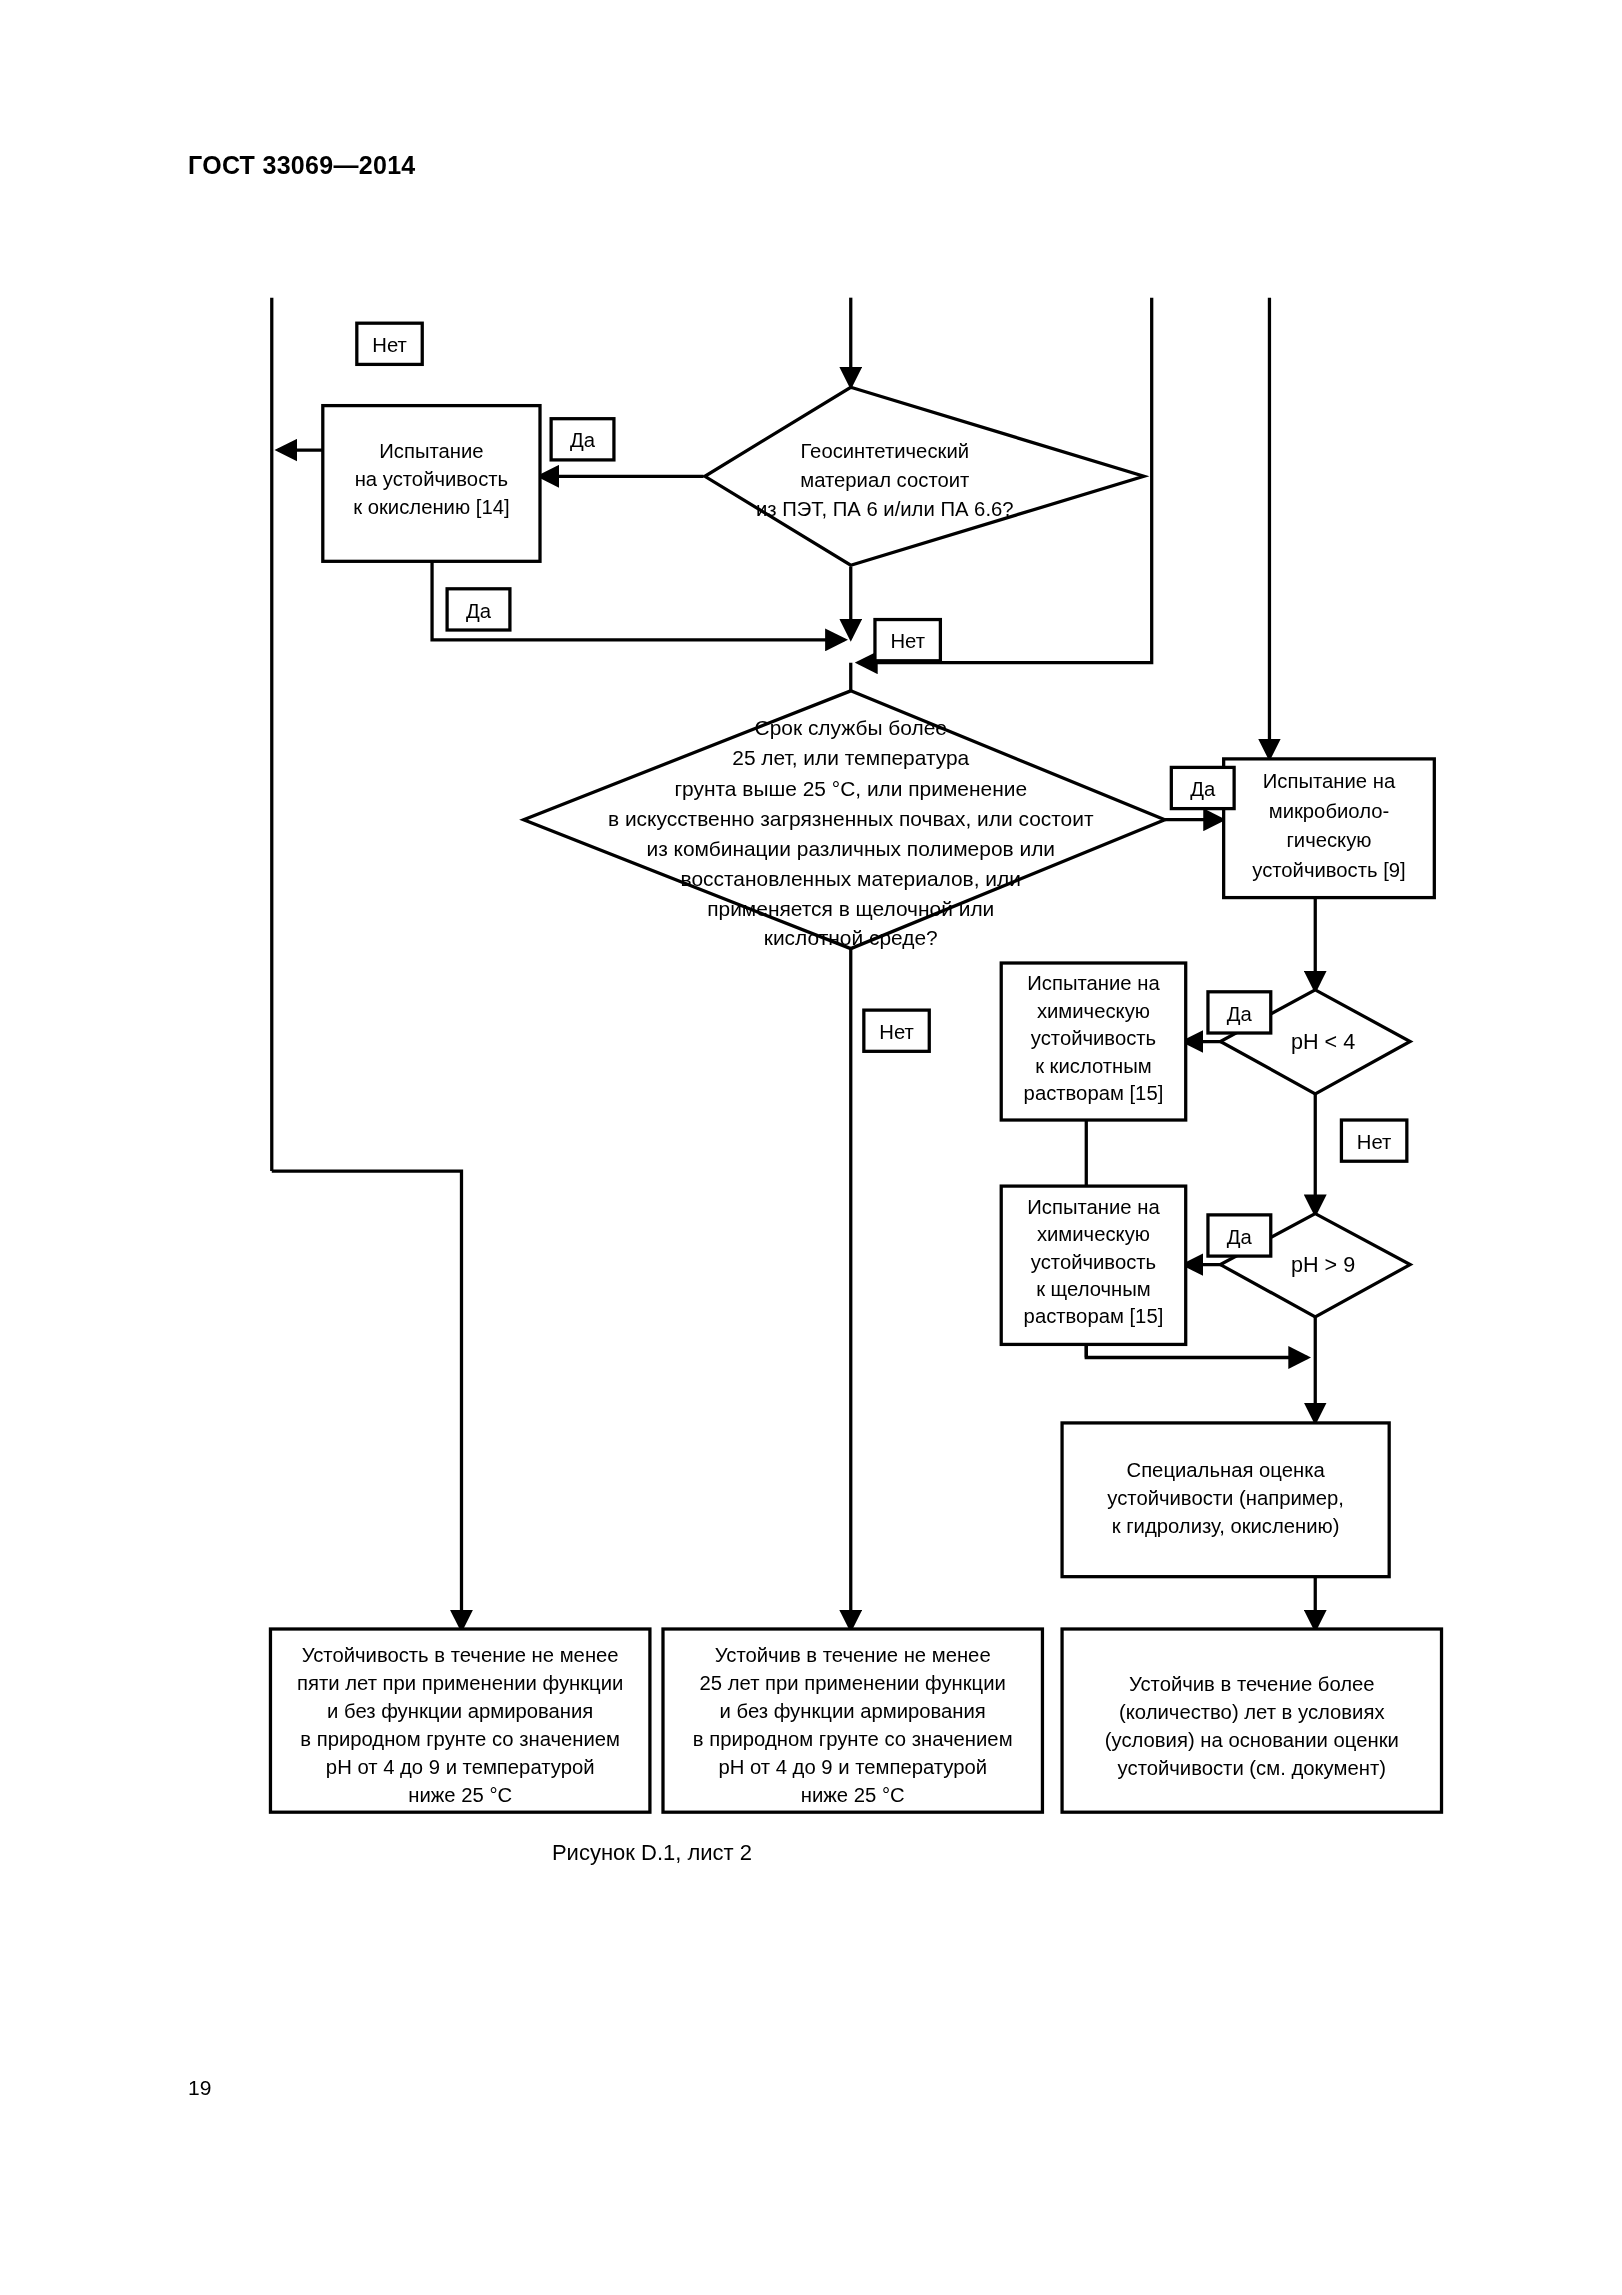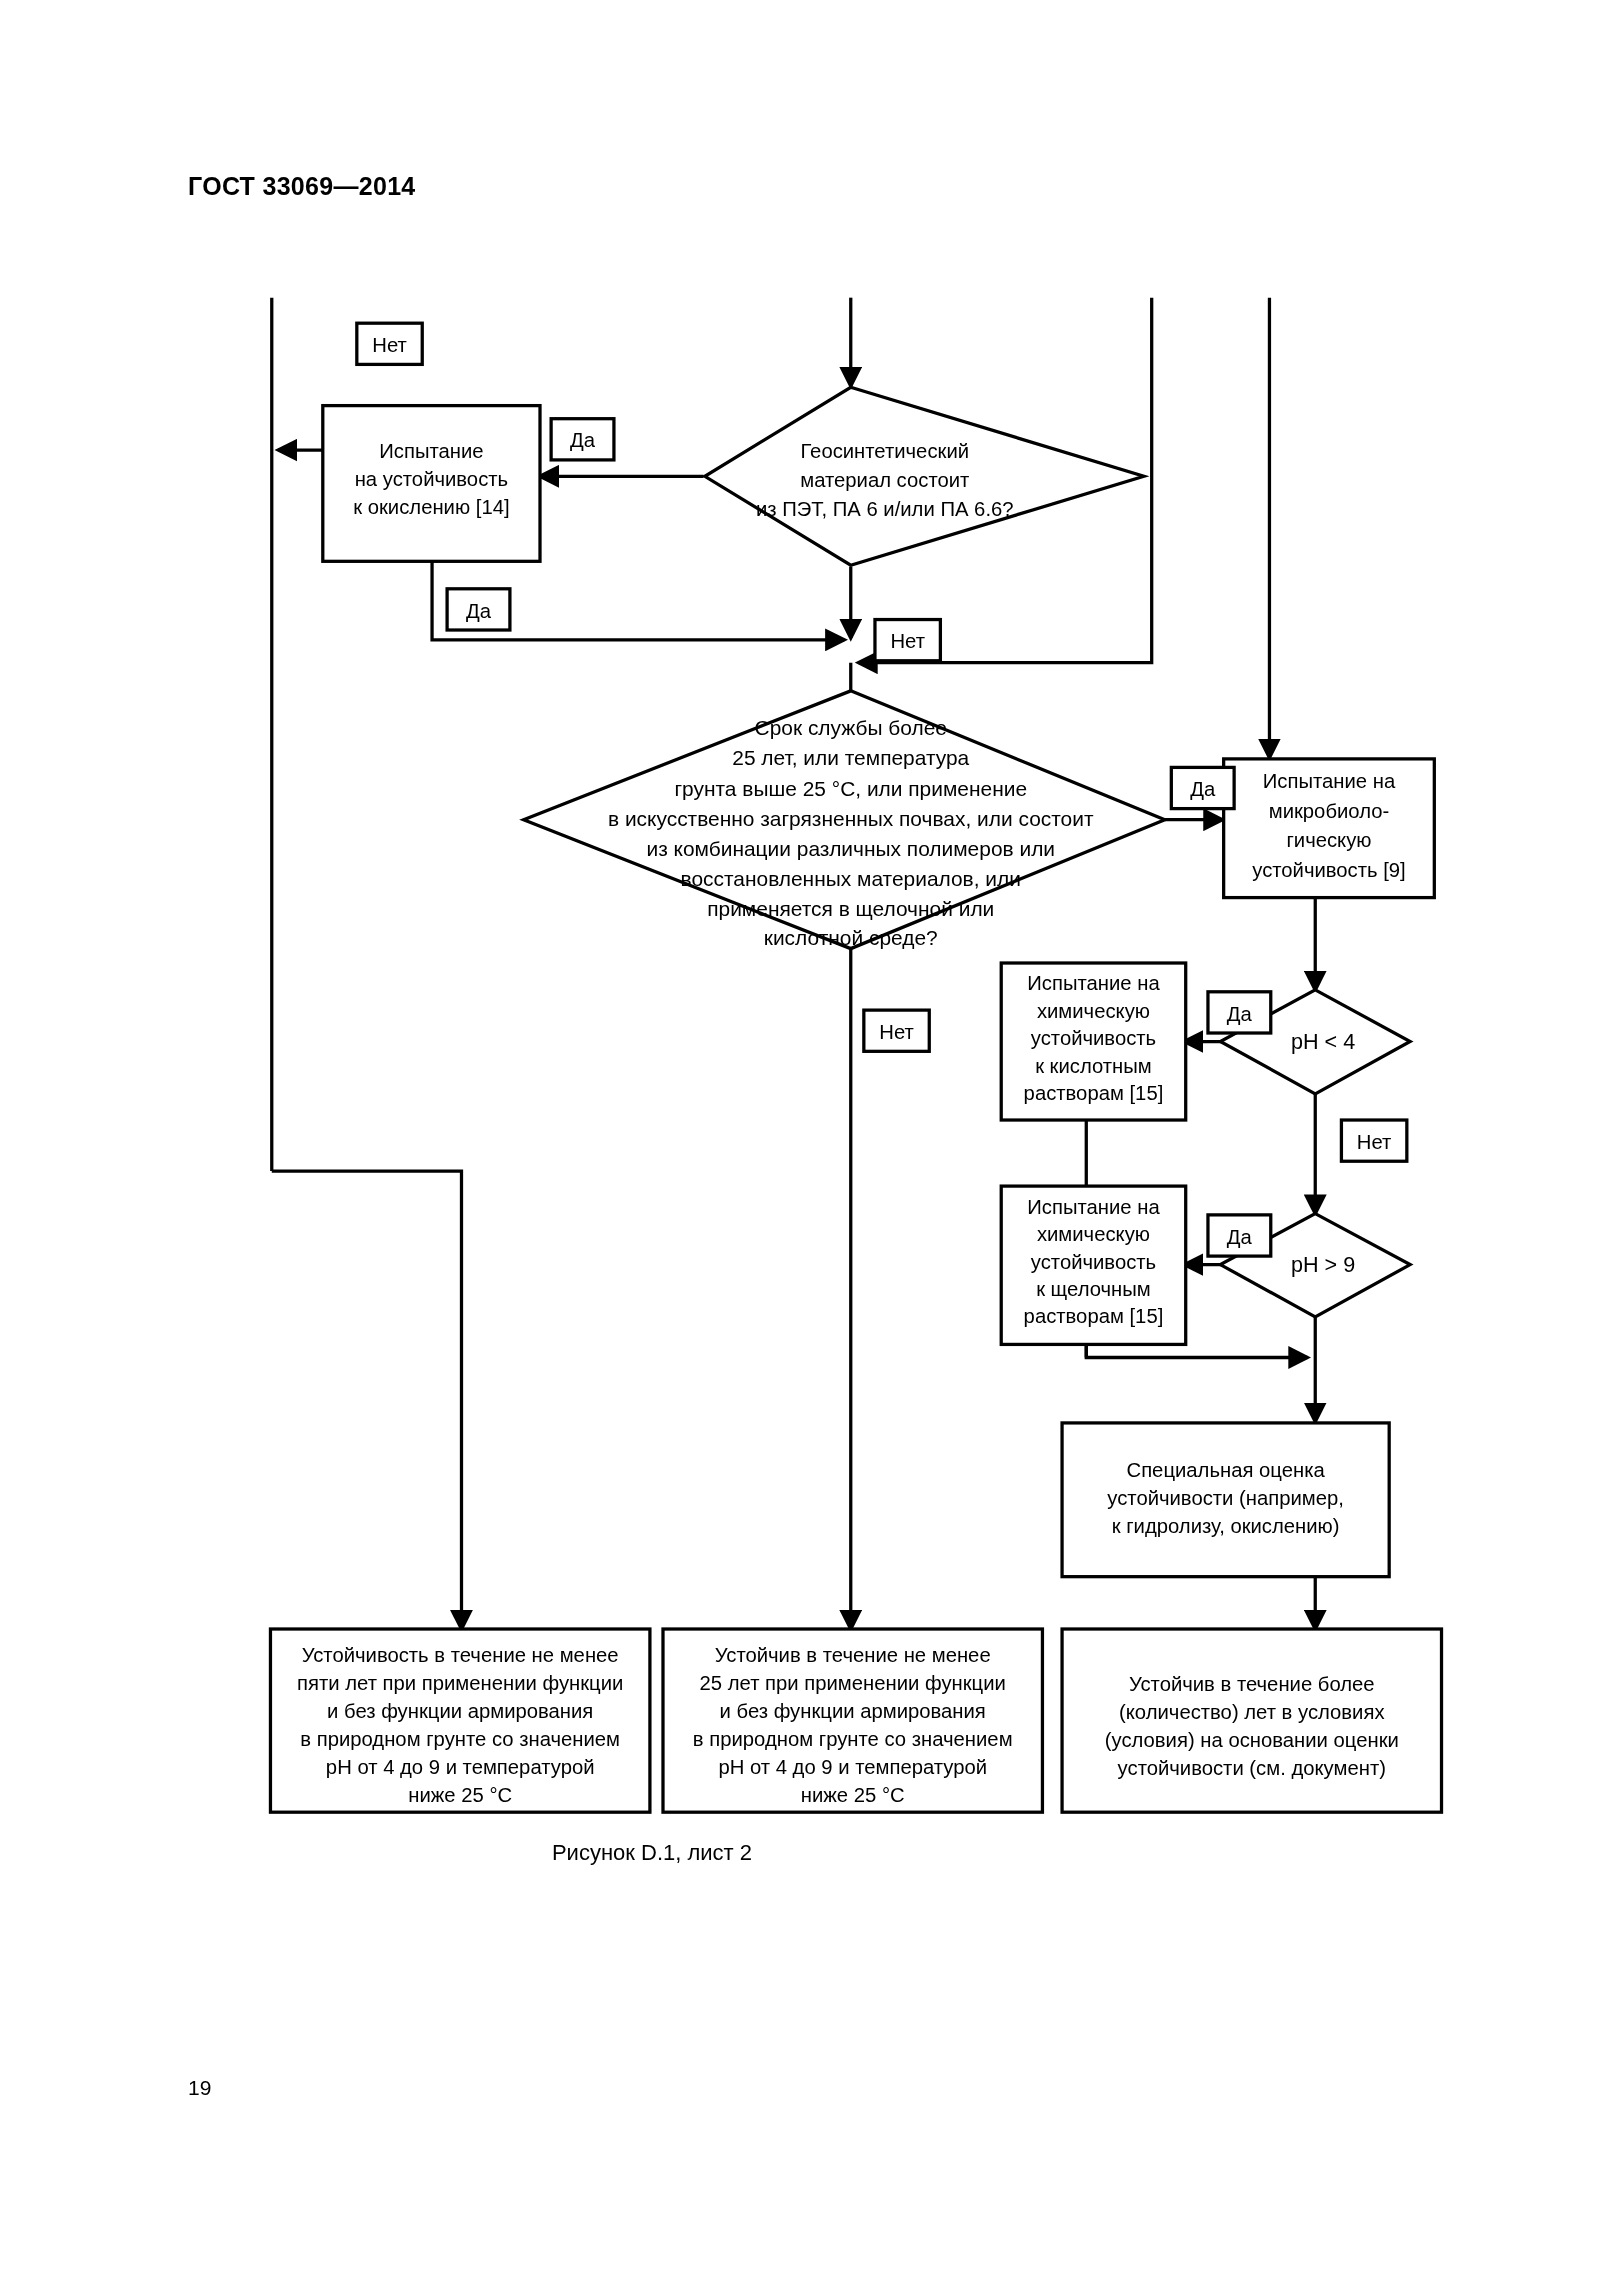--- a/index.html
+++ b/index.html
@@ -16,21 +16,21 @@
     overflow: hidden;
   }
   .page {
     position: absolute;
     inset: 0;
     background: #ffffff;
   }
   #doc-header {
     position: absolute;
     left: 188px;
-    top: 172px;
+    top: 151px;
     font-size: 25px;
     font-weight: bold;
     letter-spacing: 0.3px;
     white-space: nowrap;
   }
   #page-number {
     position: absolute;
     left: 188px;
     top: 2076px;
     font-size: 21px;

